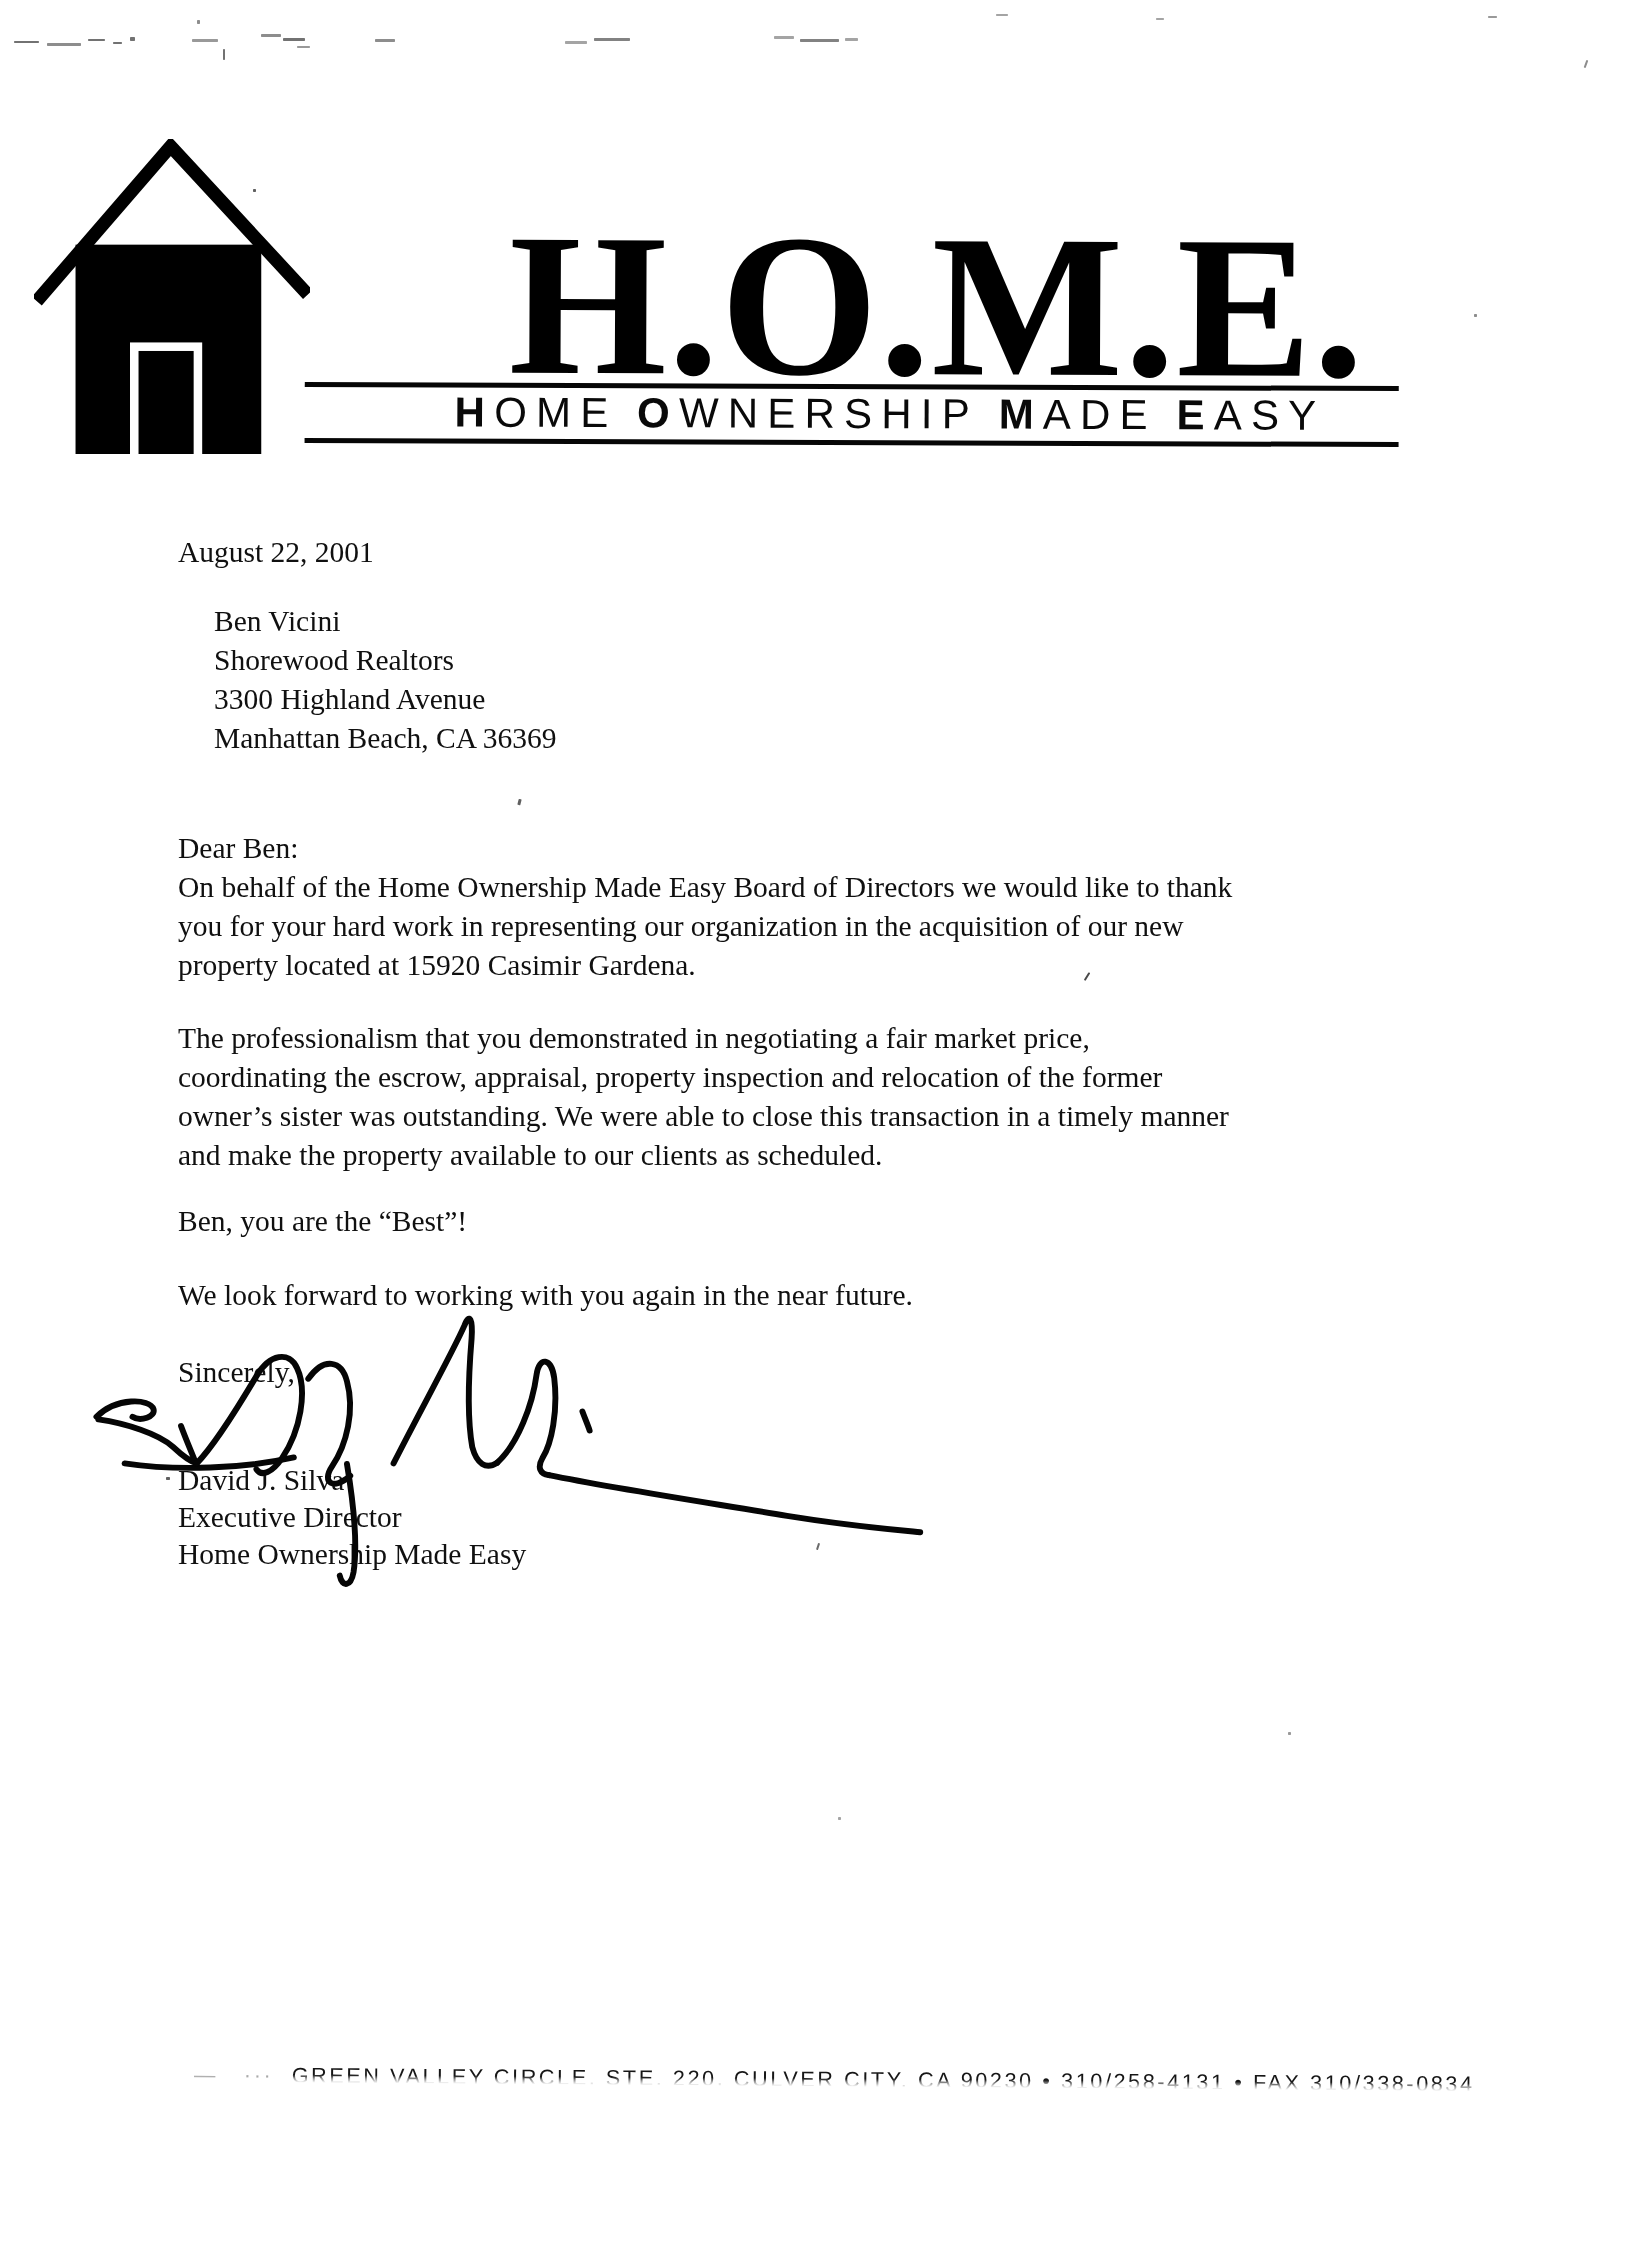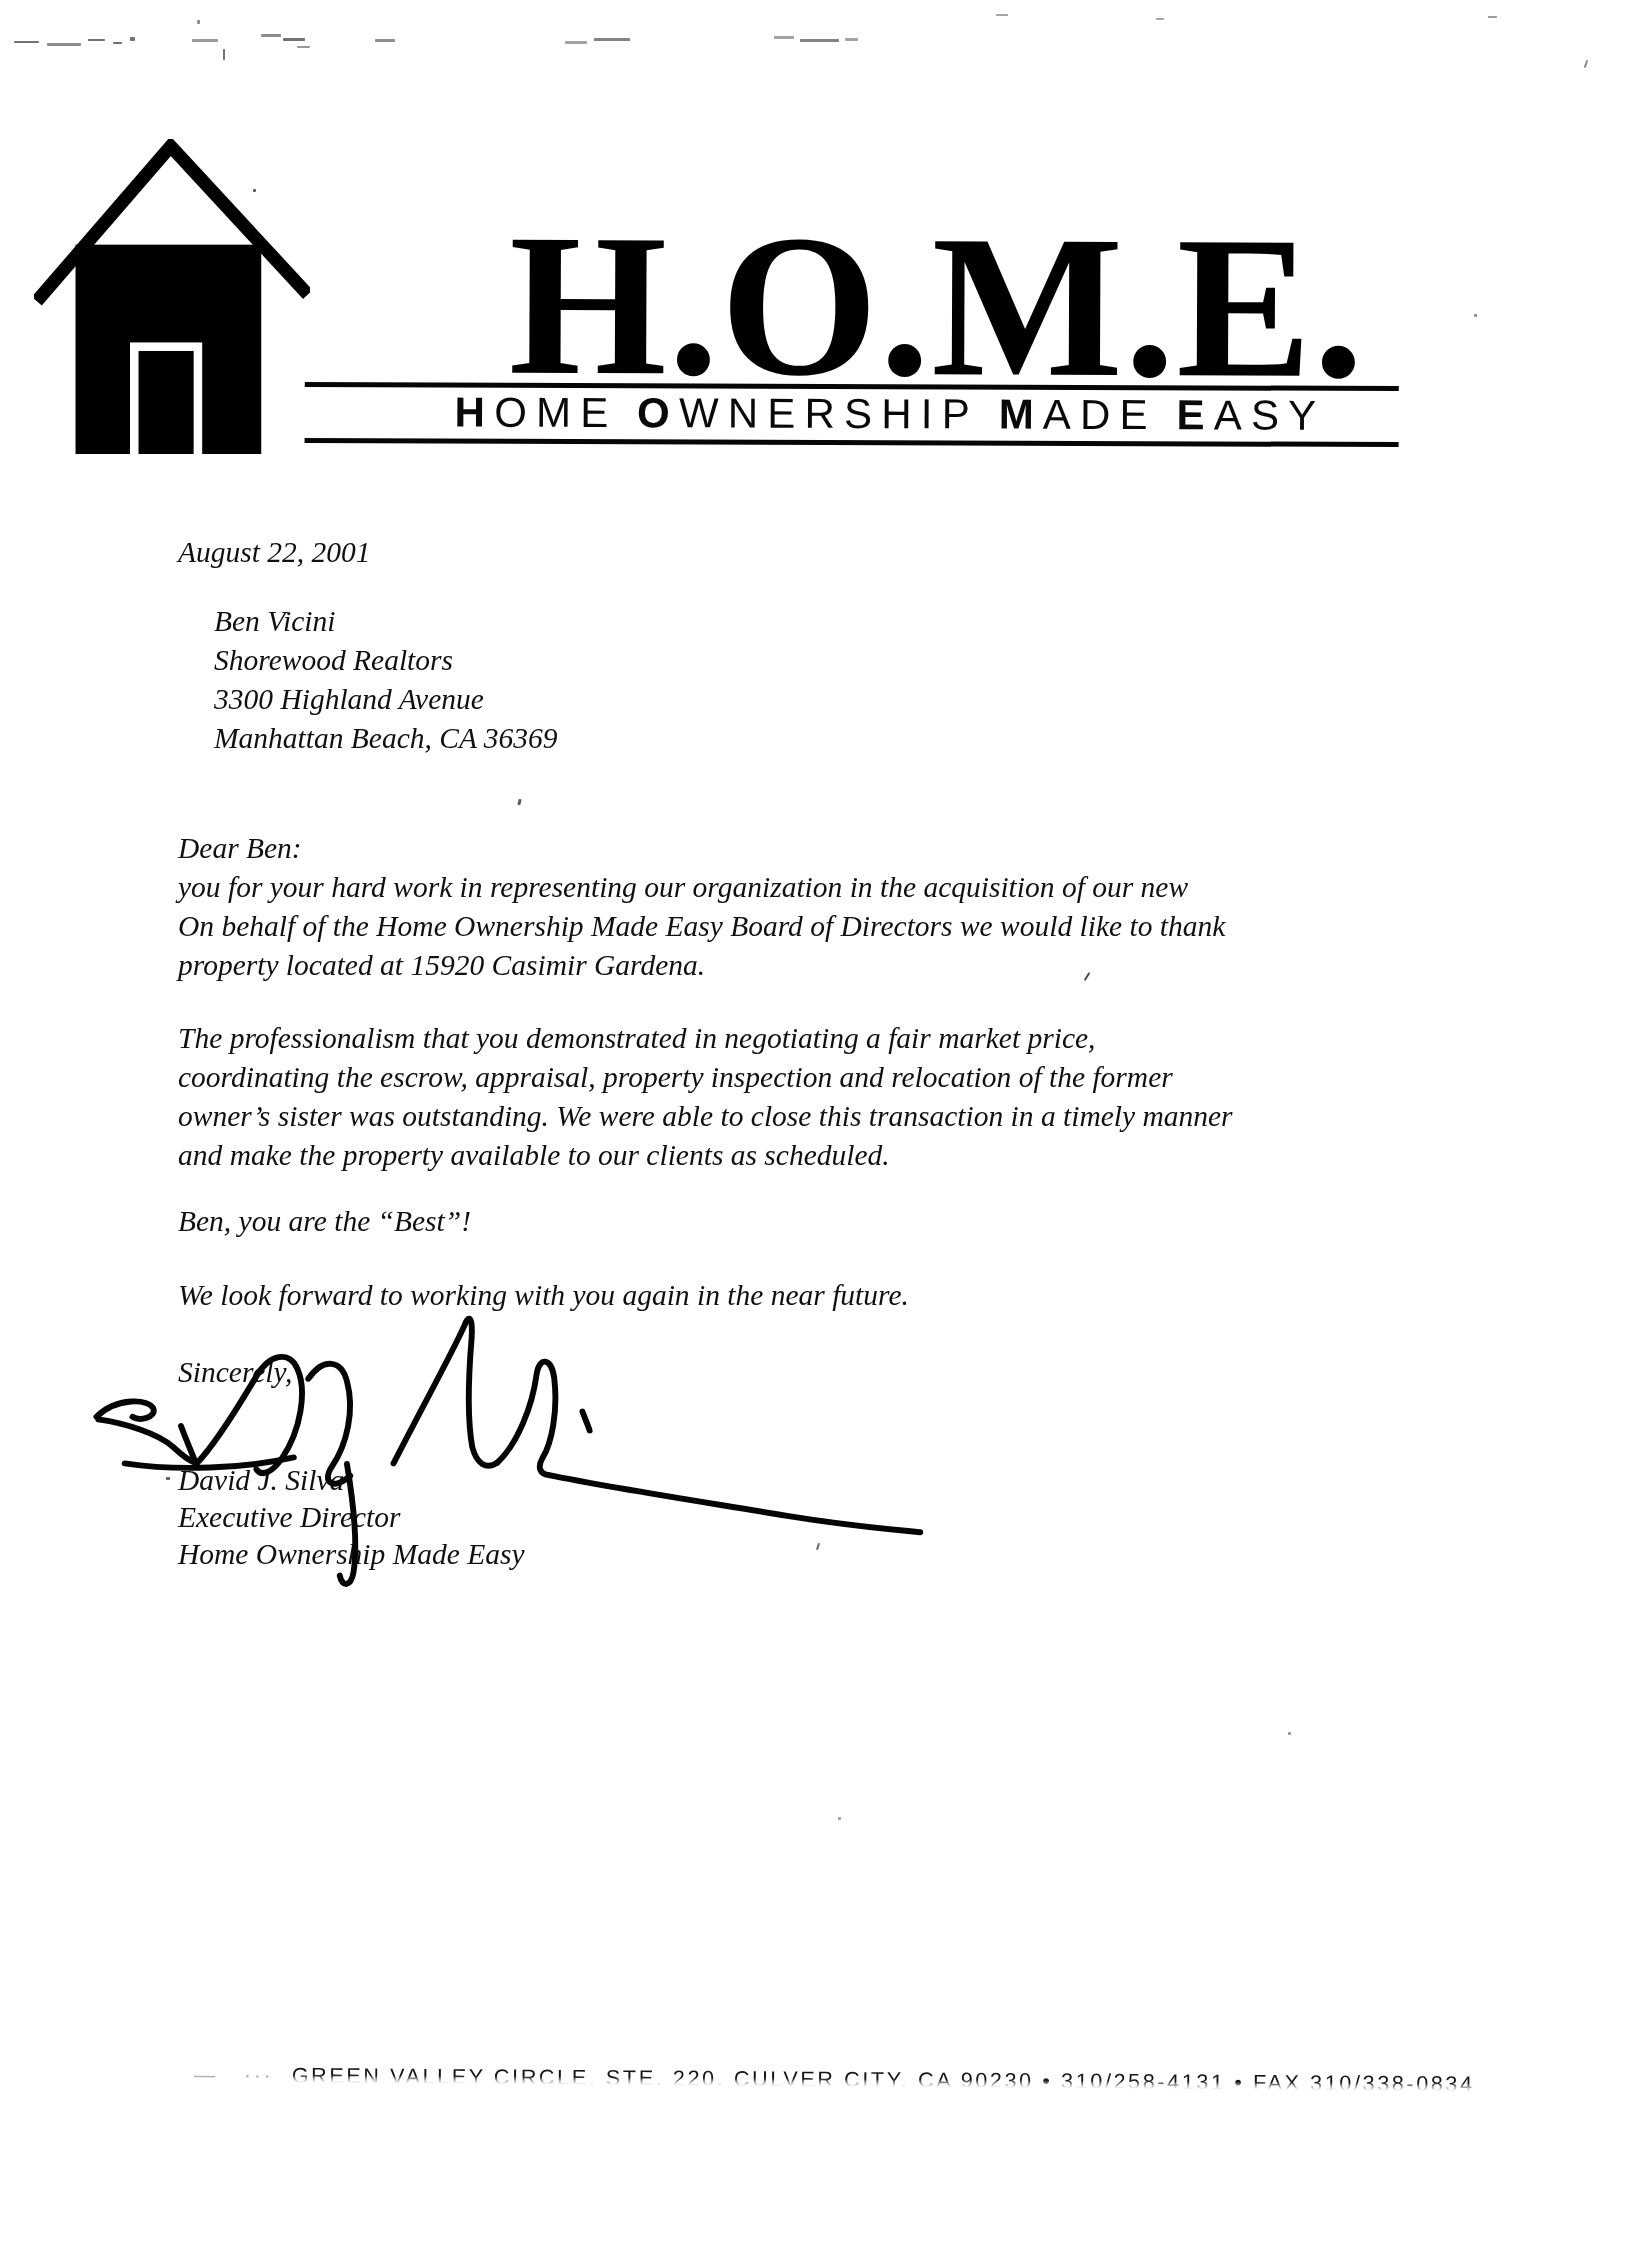--- a/index.html
+++ b/index.html
@@ -27,21 +27,21 @@
   .tagline{
     position:absolute;left:455px;top:391px;
     font-family:"Liberation Sans","DejaVu Sans",sans-serif;
     font-size:42px;line-height:1;letter-spacing:9.2px;color:#090909;
     white-space:nowrap;
   }
   .tagline .tw{margin-right:19.7px;}
   .tagline .fl{font-weight:bold;}
   
   .bodytext{position:absolute;left:0;top:0;width:1643px;font-size:29.5px;line-height:39px;color:#101010;}
-  .blk{position:absolute;left:178px;white-space:nowrap;font-style:italic;}
+  .blk{position:absolute;left:178px;white-space:nowrap;}
   .date{top:533px;}
   .addr{top:602px;line-height:39px;margin-left:36px;}
   .salutation{top:789px;margin-top:40px;}
   .p1{top:868px;}
   .p2{top:1019px;}
   .p3{top:1202px;}
   .p4{top:1276px;}
   .closing{top:1353px;}
   .nameblock{top:1462px;line-height:37px;}
   
@@ -119,22 +119,22 @@
     <div class="blk addr">
       <div>Ben Vicini</div>
       <div>Shorewood Realtors</div>
       <div>3300 Highland Avenue</div>
       <div>Manhattan Beach, CA 36369</div>
     </div>
 
     <div class="blk salutation">Dear Ben:</div>
 
     <div class="blk p1">
+      <div>On behalf of the Home Ownership Made Easy Board of Directors we would like to thank</div>
       <div>you for your hard work in representing our organization in the acquisition of our new</div>
-      <div>On behalf of the Home Ownership Made Easy Board of Directors we would like to thank</div>
       <div>property located at 15920 Casimir Gardena.</div>
     </div>
 
     <div class="blk p2">
       <div>The professionalism that you demonstrated in negotiating a fair market price,</div>
       <div>coordinating the escrow, appraisal, property inspection and relocation of the former</div>
       <div>owner’s sister was outstanding. We were able to close this transaction in a timely manner</div>
       <div>and make the property available to our clients as scheduled.</div>
     </div>
 

